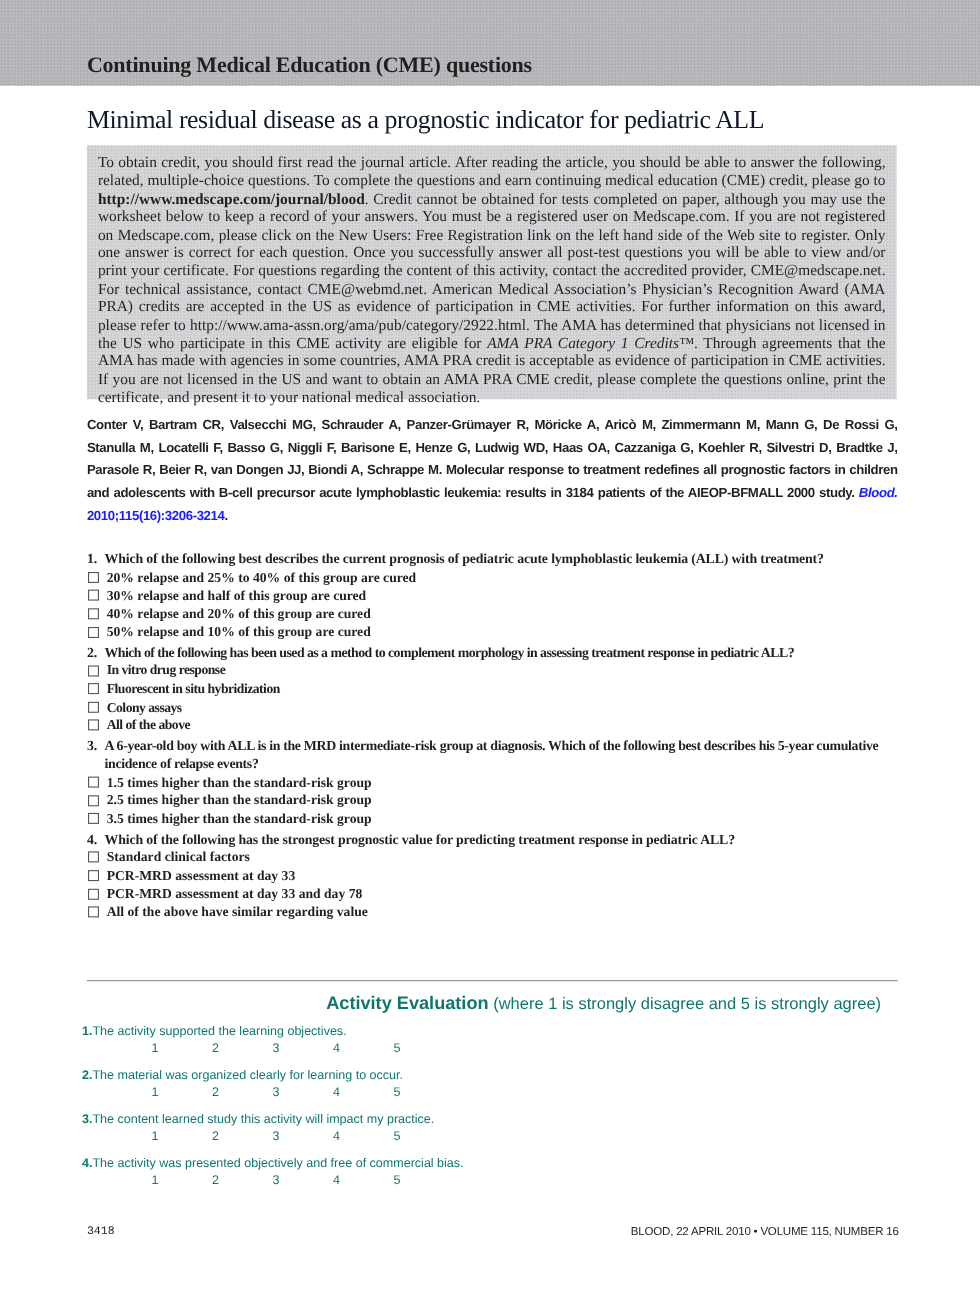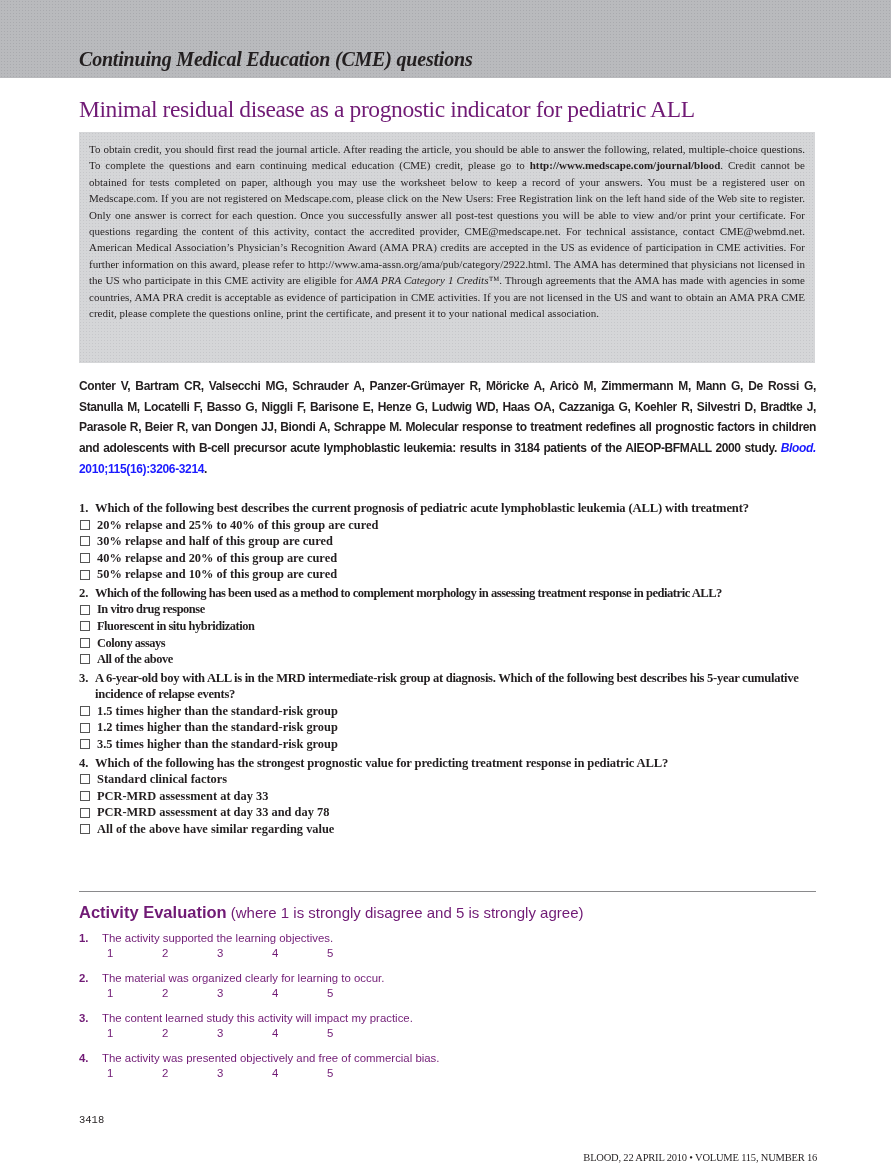--- a/index.html
+++ b/index.html
@@ -5,37 +5,36 @@
   html, body { margin: 0; padding: 0; }
   body {
     width: 891px; height: 1174px; background: #ffffff; position: relative;
     font-family: "Liberation Serif", serif; color: #231f20; overflow: hidden;
   }
   .top-band {
     position: absolute; left: 0; top: 0; width: 891px; height: 78px;
     background: #b9babd;
     background-image: radial-gradient(#a9aaae 0.6px, transparent 0.7px);
     background-size: 3px 3px;
-    font-style: italic;
   }
   .band-title {
     position: absolute; left: 79px; top: 48px; font-size: 20px; font-weight: bold;
     font-family: "Liberation Serif", serif; color: #231f20; letter-spacing: -0.2px;
   }
   .page-title {
     position: absolute; left: 79px; top: 96px; font-size: 23.5px;
-    font-family: "Liberation Serif", serif; color: #701a75; letter-spacing: -0.4px;
+    font-family: "Liberation Serif", serif; color: #0f172a; letter-spacing: -0.4px;
   }
   .info-box {
     position: absolute; left: 79px; top: 132px; width: 736px; height: 231px;
     background: #d5d6d8;
     background-image: radial-gradient(#c6c7ca 0.6px, transparent 0.7px);
     background-size: 3px 3px;
     box-sizing: border-box; padding: 9px 10px 0 10px;
-    font-size: 11px; line-height: 16.4px; text-align: justify; color: #231f20;
+    font-size: 14px; line-height: 16.4px; text-align: justify; color: #231f20;
   }
   .info-box b { font-weight: bold; }
   .citation {
     position: absolute; left: 79px; top: 376px; width: 737px;
     font-family: "Liberation Sans", sans-serif; font-weight: bold;
     font-size: 12px; line-height: 20.7px; text-align: justify; color: #231f20;
     letter-spacing: -0.35px;
   }
   .citation .journal { color: #1a1aff; font-style: italic; }
   .citation .cite-ref { color: #1a1aff; }
@@ -51,34 +50,34 @@
     display: flex; align-items: center; font-size: 12.4px; line-height: 16.6px; height: 16.6px; font-weight: bold;
   }
   .checkbox {
     width: 10px; height: 10px; border: 1px solid #555; box-sizing: border-box;
     margin: 0 7px 0 1px; flex: none; background: #fff;
   }
   .rule {
     position: absolute; left: 79px; top: 891px; width: 737px; height: 0;
     border-top: 1.5px solid #8a8a8c;
   }
-  .eval { position: absolute; left: 79px; top: 902px; width: 740px;
-    font-family: "Liberation Sans", sans-serif; color: #701a75; }
+  .eval { position: absolute; left: 61px; top: 902px; width: 740px;
+    font-family: "Liberation Sans", sans-serif; color: #0f766e; text-align: right; }
   .eval-title { font-size: 16.5px; line-height: 20px; margin-bottom: 8px; }
   .eval-title b { font-weight: bold; }
   .eval-title span.sub { font-weight: normal; font-size: 15px; }
   .eval-item { margin-bottom: 10px; }
   .eval-q { display: flex; font-size: 11.4px; line-height: 14px; }
   .eval-num { width: 23px; font-weight: bold; flex: none; }
   .scale { display: flex; font-size: 11.4px; line-height: 16px; padding-left: 28px; }
   .scale span { width: 55px; }
   .footer-left { position: absolute; left: 79px; top: 1114px;
     font-family: Liberation Mono, monospace; font-size: 10.5px; color: #231f20; }
-  .footer-right { position: absolute; right: 74px; top: 1152px;
-    font-family: Liberation Serif, serif; font-size: 10.5px; color: #231f20; letter-spacing: -0.2px; margin-left: 33px; }
+  .footer-right { position: absolute; right: 74px; top: 1114px;
+    font-family: Liberation Sans, sans-serif; font-size: 10.5px; color: #231f20; letter-spacing: -0.2px; margin-left: 33px; }
 </style>
 </head>
 <body>
 
 <div class="top-band">
   <div class="band-title">Continuing Medical Education (CME) questions</div>
 </div>
 
 <div class="page-title">Minimal residual disease as a prognostic indicator for pediatric ALL</div>
 
@@ -138,21 +137,21 @@
     <div class="q-text">
         <span class="q-num">3.</span>
         <span class="q-body" style="letter-spacing:-0.3px;">A 6-year-old boy with ALL is in the MRD intermediate-risk group at diagnosis. Which of the following best describes his 5-year cumulative incidence of relapse events?</span>
       </div>
     <div class="option">
         <span class="checkbox"></span>
         <span>1.5 times higher than the standard-risk group</span>
       </div>
     <div class="option">
         <span class="checkbox"></span>
-        <span>1.2 times higher than the standard-risk group</span>
+        <span>2.5 times higher than the standard-risk group</span>
       </div>
     <div class="option">
         <span class="checkbox"></span>
         <span>3.5 times higher than the standard-risk group</span>
       </div>
   </div>
 
   <div class="question" style="margin-top:2px;">
     <div class="q-text">
         <span class="q-num">4.</span>

